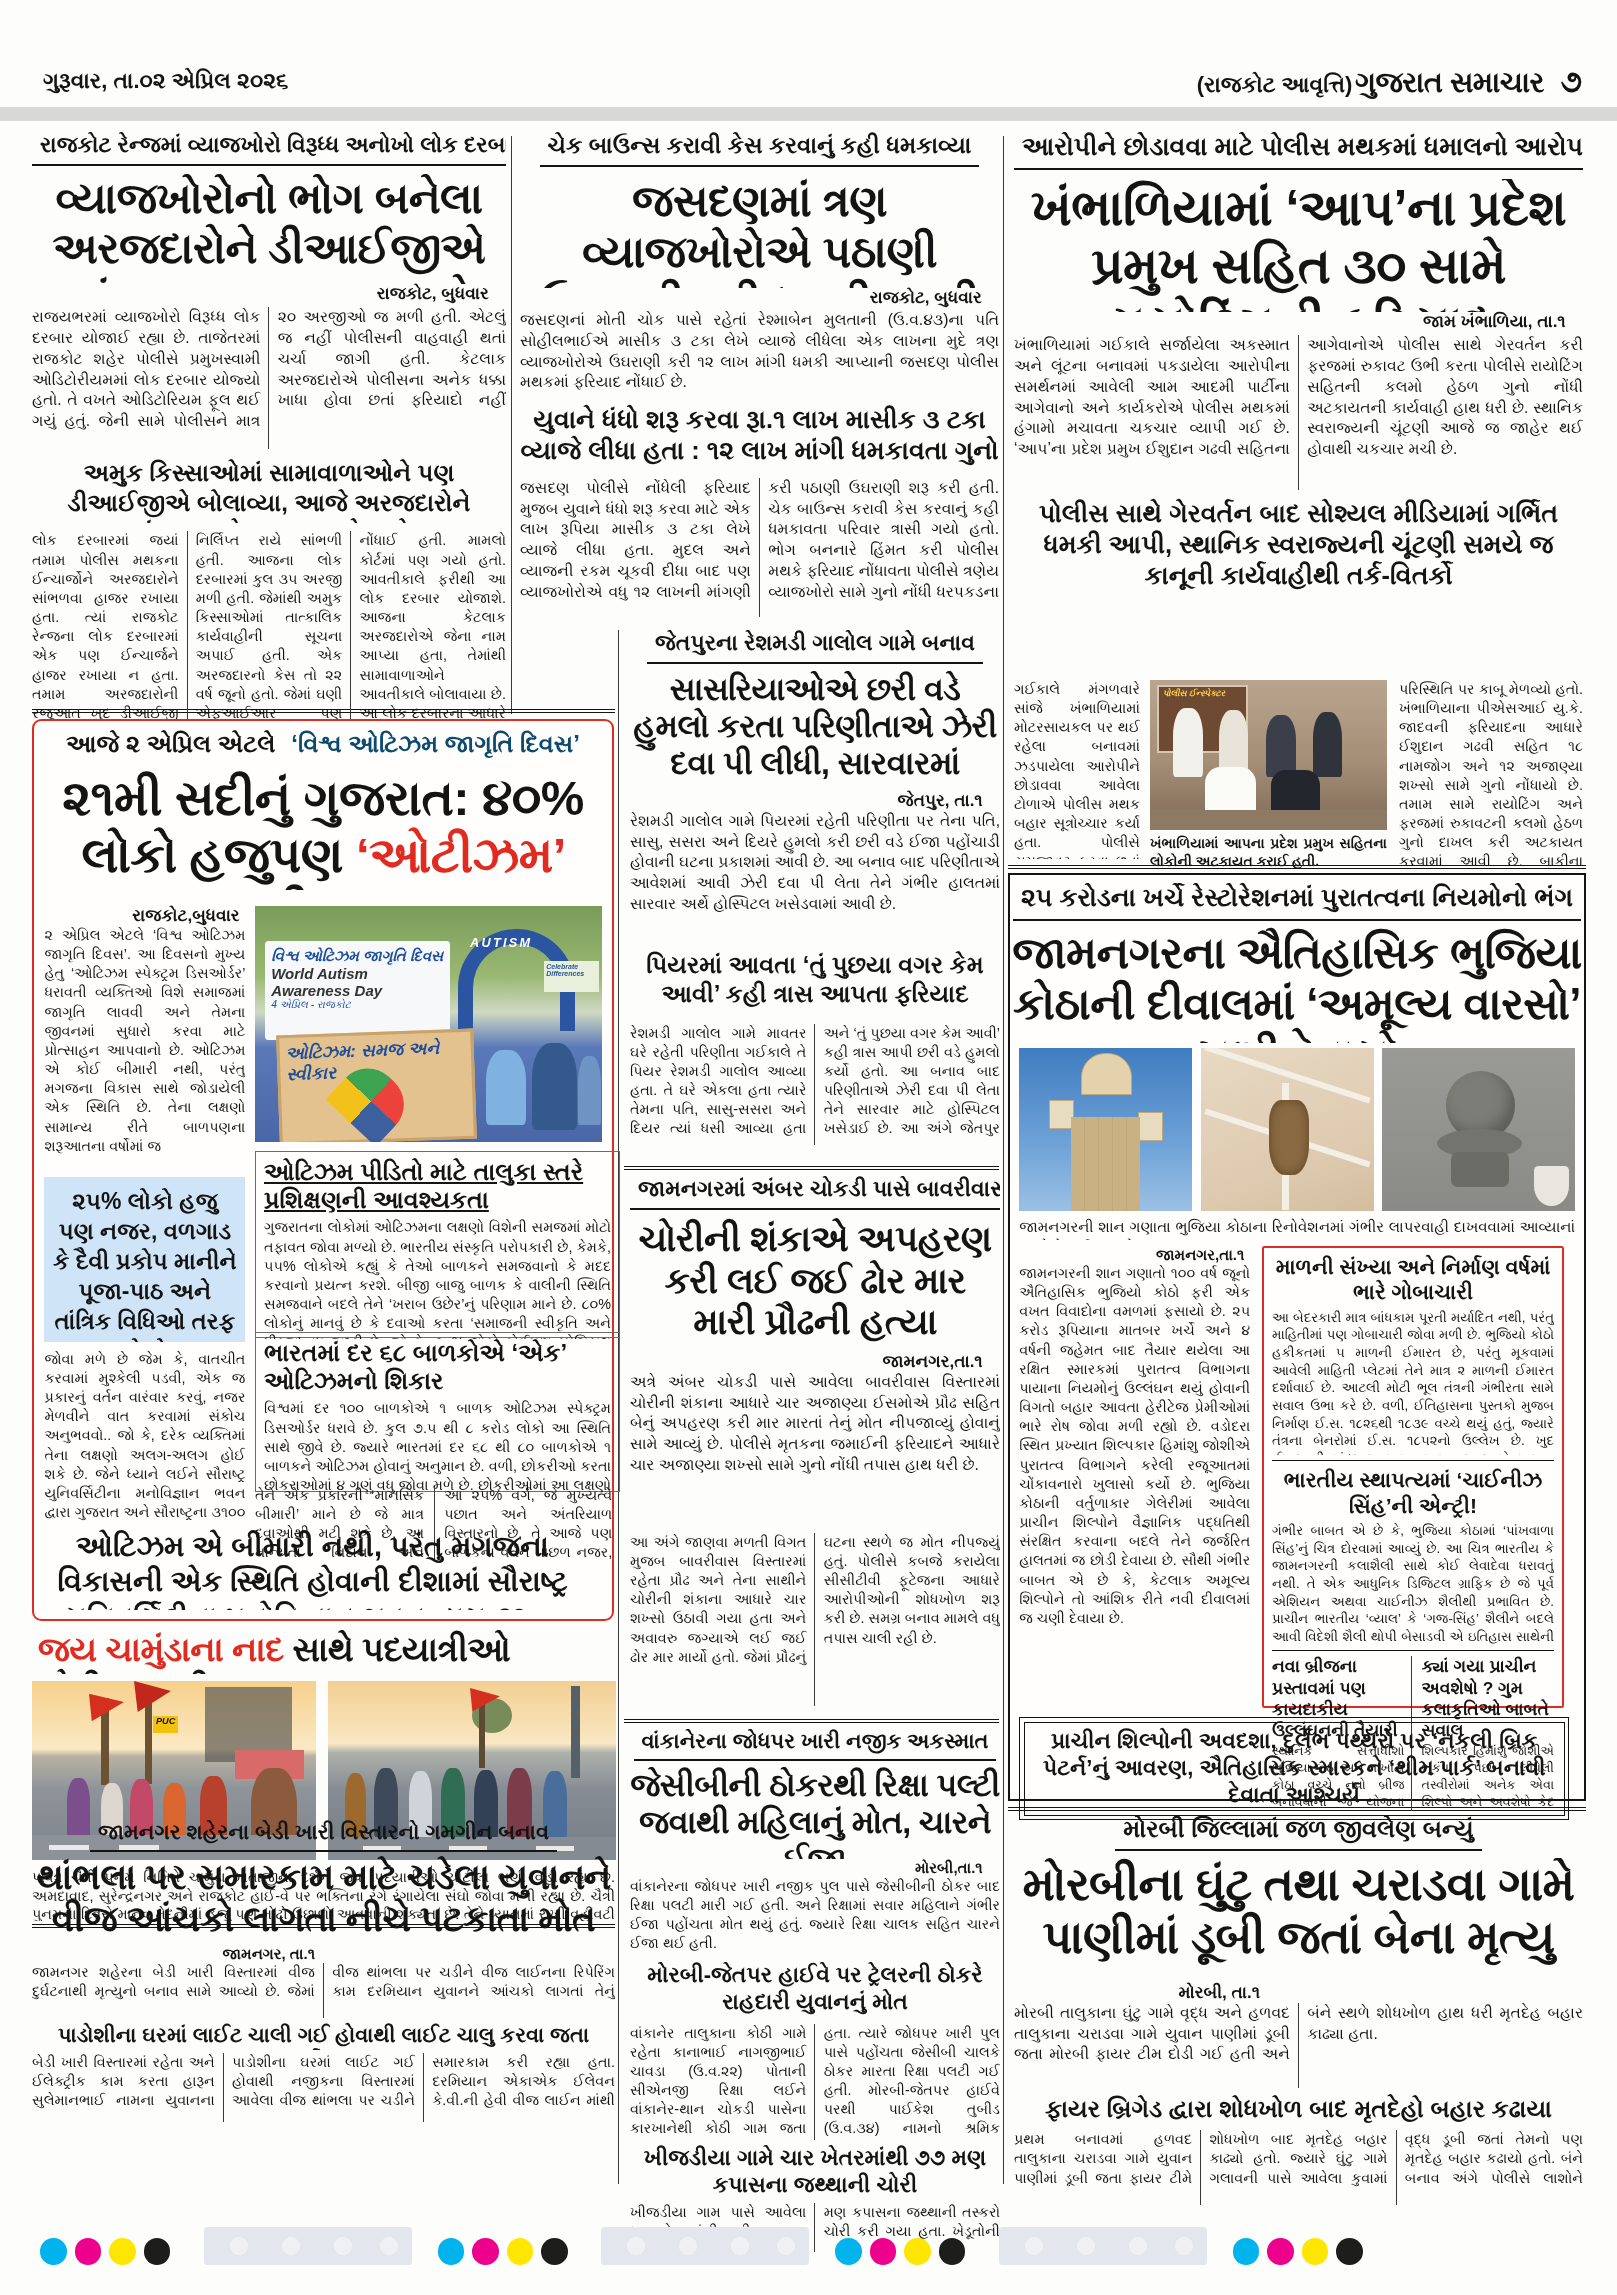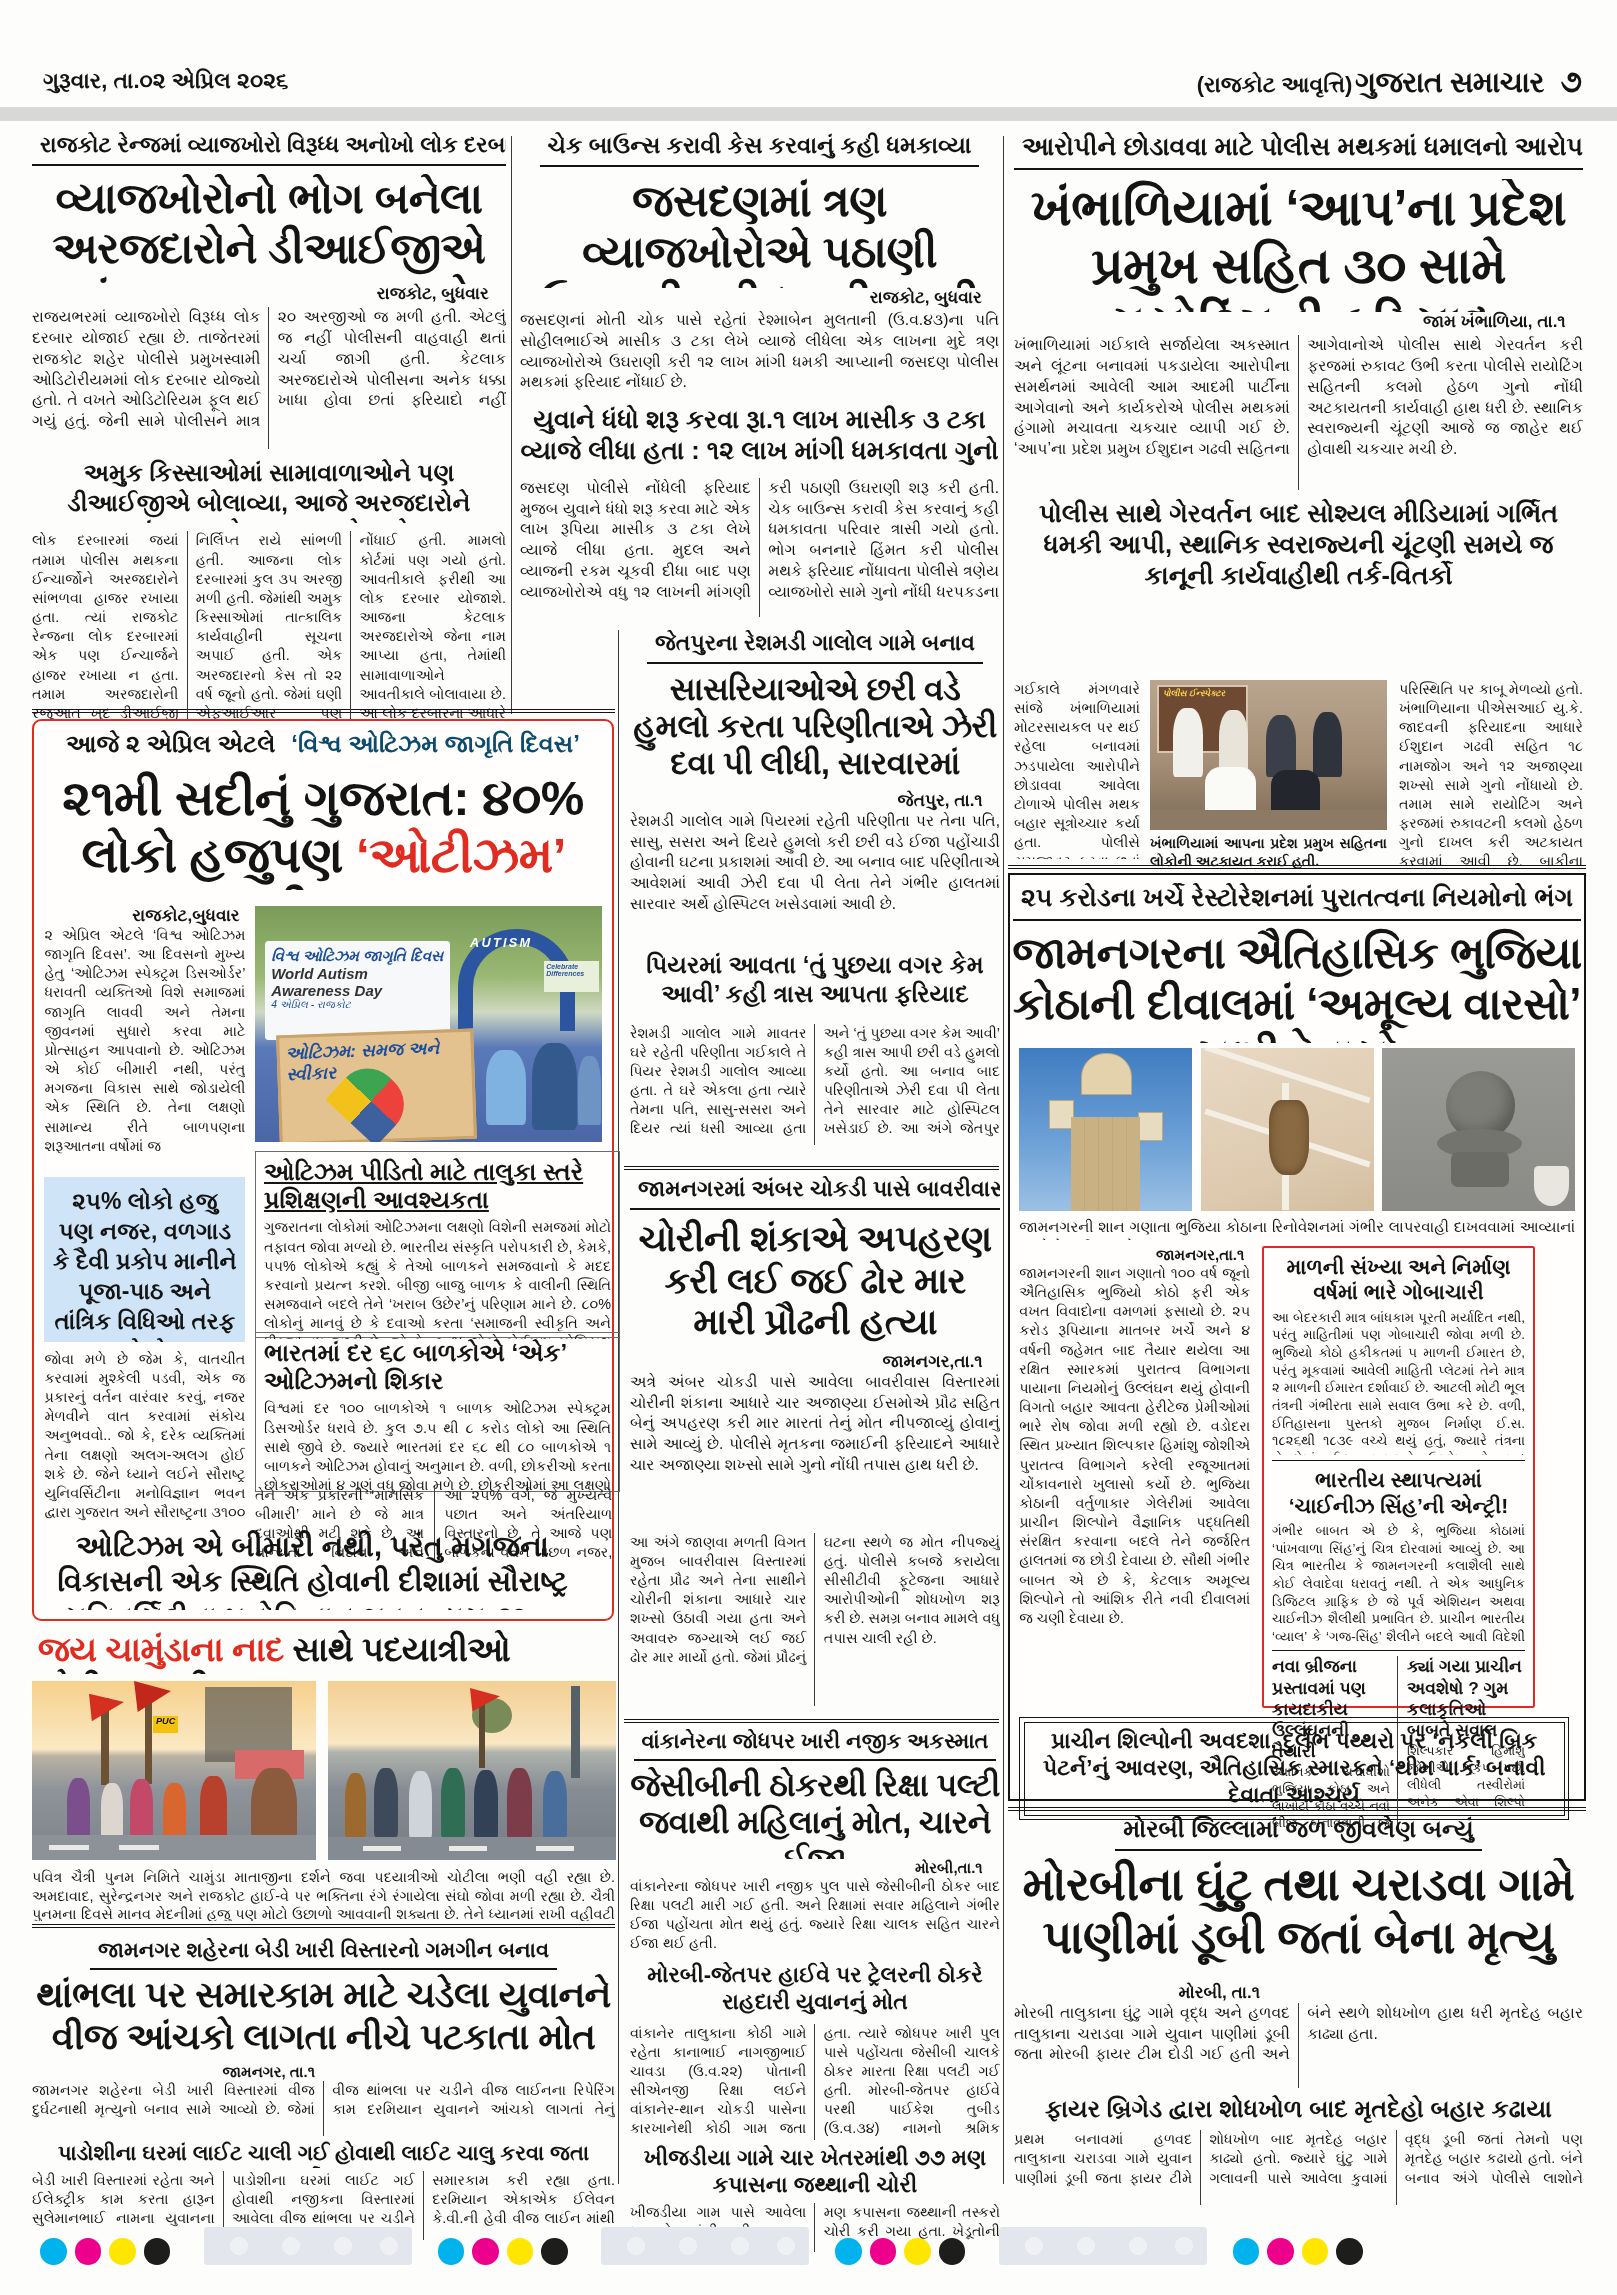--- a/index.html
+++ b/index.html
@@ -215,21 +215,21 @@
       <div class="fig" style="left:215px;top:90px;width:24px;height:68px;background:#4a6e9c;"></div>
       <div class="fig" style="left:17.3px;top:92px;width:21px;height:64px;background:#9c6a2e;"></div>
       <div class="abs" style="left:0;bottom:0;width:100%;height:23px;background:#858b92;"></div>
       <div class="abs" style="left:35px;bottom:9.2px;width:38px;height:4.6px;background:#eceae6;"></div>
       <div class="abs" style="left:121px;bottom:9.2px;width:38px;height:4.6px;background:#eceae6;"></div>
       <div class="abs" style="left:208px;bottom:9.2px;width:38px;height:4.6px;background:#eceae6;"></div>
     </div>
     <div class="caption" style="position:absolute;left:0;top:238px;width:583px;height:53px;font-weight:normal;font-size:14.4px;">પવિત્ર ચૈત્રી પુનમ નિમિતે ચામુંડા માતાજીના દર્શને જવા પદયાત્રીઓ ચોટીલા ભણી વહી રહ્યા છે. અમદાવાદ, સુરેન્દ્રનગર અને રાજકોટ હાઈ-વે પર ભક્તિના રંગે રંગાયેલા સંઘો જોવા મળી રહ્યા છે. ચૈત્રી પુનમના દિવસે માનવ મેદનીમાં હજુ પણ મોટો ઉછાળો આવવાની શક્યતા છે. તેને ધ્યાનમાં રાખી વહીવટી તંત્ર અને મંદિર ટ્રસ્ટ દ્વારા તમામ તૈયારીઓ પૂર્ણ કરી દેવામાં આવી છે. પદયાત્રીઓની સુવિધા માટે હાઈવે પર ઠેર-ઠેર સેવા કેમ્પો ધમધમી રહ્યા છે. (તસવીર : જયેશ શાહ)</div>
   </div>
 
-  <div class="abs" style="left:32px;top:1938px;width:583px;height:254px;">
+  <div class="abs" style="left:32px;top:1820px;width:583px;height:254px;">
     <div class="kicker" style="font-size:21px;"><span class="in">જામનગર શહેરના બેડી ખારી વિસ્તારનો ગમગીન બનાવ</span></div>
     <div class="headline" style="font-size:36px;margin-top:4.6px;height:88px;">થાંભલા પર સમારકામ માટે ચડેલા યુવાનને વીજ આંચકો લાગતા નીચે પટકાતા મોત</div>
     <div class="abs" style="left:0;top:125px;width:583px;">
       <div class="dateline" style="font-size:15px;padding-right:300px;">જામનગર, તા.૧</div>
       <div class="bodytxt cols2 small" style="height:55px;">જામનગર શહેરના બેડી ખારી વિસ્તારમાં વીજ દુર્ઘટનાથી મૃત્યુનો બનાવ સામે આવ્યો છે. જેમાં વીજ થાંભલા પર ચડીને વીજ લાઈનના રિપેરિંગ કામ દરમિયાન યુવાનને આંચકો લાગતાં તેનું કરુણ મૃત્યુ નિપજ્યું હતું.</div>
       <div class="subhead" style="font-size:21px;margin-top:3.5px;height:28px;">પાડોશીના ઘરમાં લાઈટ ચાલી ગઈ હોવાથી લાઈટ ચાલુ કરવા જતા દુર્ઘટના</div>
       <div class="bodytxt cols3 small" style="height:69px;margin-top:3.5px;">બેડી ખારી વિસ્તારમાં રહેતા અને ઈલેક્ટ્રીક કામ કરતા હારૂન સુલેમાનભાઈ નામના યુવાનના પાડોશીના ઘરમાં લાઈટ ગઈ હોવાથી નજીકના વિસ્તારમાં આવેલા વીજ થાંભલા પર ચડીને સમારકામ કરી રહ્યા હતા. દરમિયાન એકાએક ઈલેવન કે.વી.ની હેવી વીજ લાઈન માંથી વીજ આંચકો લાગતાં નીચે પટકાઈ પડ્યા પછી તેનું કરુણ મૃત્યુ નીપજ્યું છે. આ બનાવ અંગે મૃતકના મોટાભાઈએ જાણ કરતા પોલીસે મૃતદેહનો કબજો સંભાળી સમગ્ર બનાવ મામલે વધુ તપાસ હાથ ધરી છે. તેમજ પી.જી.વી.સી.એલ.ની ટીમ પણ આ બાબતે તપાસ કરી રહી છે.</div>
     </div>
   </div>
 
@@ -255,21 +255,21 @@
       <div class="abs" style="left:55px;top:81px;width:85px;height:29px;background:#74746e;border-radius:50%;"></div>
       <div class="abs" style="left:69px;top:104px;width:58px;height:35px;background:#6c6c66;border-radius:7px;"></div>
       <div class="abs" style="right:5.8px;bottom:4.6px;width:35px;height:40px;background:#e8e6df;border-radius:4.6px 4.6px 50% 50%;"></div>
     </div>
     <div class="caption" style="position:absolute;left:9.2px;top:342px;width:556px;height:23px;font-weight:normal;">જામનગરની શાન ગણાતા ભુજિયા કોઠાના રિનોવેશનમાં ગંભીર લાપરવાહી દાખવવામાં આવ્યાનાં આક્ષેપો થઈ રહ્યા છે.</div>
 
     <div class="abs" style="left:9.2px;top:371px;width:231px;height:462px;">
       <div class="dateline" style="font-size:15px;padding-right:5.8px;">જામનગર,તા.૧</div>
       <div class="bodytxt small" style="height:439px;">જામનગરની શાન ગણાતો ૧૦૦ વર્ષ જૂનો ઐતિહાસિક ભુજિયો કોઠો ફરી એક વખત વિવાદોના વમળમાં ફસાયો છે. ૨૫ કરોડ રૂપિયાના માતબર ખર્ચે અને ૪ વર્ષની જહેમત બાદ તૈયાર થયેલા આ રક્ષિત સ્મારકમાં પુરાતત્વ વિભાગના પાયાના નિયમોનું ઉલ્લંઘન થયું હોવાની વિગતો બહાર આવતા હેરીટેજ પ્રેમીઓમાં ભારે રોષ જોવા મળી રહ્યો છે. વડોદરા સ્થિત પ્રખ્યાત શિલ્પકાર હિમાંશુ જોશીએ પુરાતત્વ વિભાગને કરેલી રજૂઆતમાં ચોંકાવનારો ખુલાસો કર્યો છે. ભુજિયા કોઠાની વર્તુળાકાર ગેલેરીમાં આવેલા પ્રાચીન શિલ્પોને વૈજ્ઞાનિક પદ્ધતિથી સંરક્ષિત કરવાના બદલે તેને જર્જરિત હાલતમાં જ છોડી દેવાયા છે. સૌથી ગંભીર બાબત એ છે કે, કેટલાક અમૂલ્ય શિલ્પોને તો આંશિક રીતે નવી દીવાલમાં જ ચણી દેવાયા છે.</div>
     </div>
-    <div class="abs redbox" style="left:252px;top:371px;width:273px;height:462px;border-radius:2.3px;padding:5.8px 8px;box-sizing:border-box;">
+    <div class="abs redbox" style="left:252px;top:371px;width:302px;height:462px;border-radius:2.3px;padding:5.8px 8px;box-sizing:border-box;">
       <div class="subhead" style="font-size:21px;">માળની સંખ્યા અને નિર્માણ વર્ષમાં ભારે ગોબાચારી</div>
       <div class="bodytxt" style="font-size:13.3px;height:146px;margin-top:3.5px;">આ બેદરકારી માત્ર બાંધકામ પૂરતી મર્યાદિત નથી, પરંતુ માહિતીમાં પણ ગોબાચારી જોવા મળી છે. ભુજિયો કોઠો હકીકતમાં ૫ માળની ઈમારત છે, પરંતુ મૂકવામાં આવેલી માહિતી પ્લેટમાં તેને માત્ર ૨ માળની ઈમારત દર્શાવાઈ છે. આટલી મોટી ભૂલ તંત્રની ગંભીરતા સામે સવાલ ઉભા કરે છે. વળી, ઈતિહાસના પુસ્તકો મુજબ નિર્માણ ઈ.સ. ૧૮૨૬થી ૧૮૩૯ વચ્ચે થયું હતું, જ્યારે તંત્રના બેનરોમાં ઈ.સ. ૧૮૫૨નો ઉલ્લેખ છે. ખુદ ઈમારતની અંદર જ અલગ-અલગ જગ્યાએ અલગ-અલગ વર્ષો દર્શાવવામાં આવ્યા છે.</div>
       <div style="border-top:1.7px solid #141414;margin:5.8px 0;"></div>
       <div class="subhead" style="font-size:21px;">ભારતીય સ્થાપત્યમાં ‘ચાઈનીઝ સિંહ’ની એન્ટ્રી!</div>
       <div class="bodytxt" style="font-size:13.3px;height:122px;margin-top:3.5px;">ગંભીર બાબત એ છે કે, ભુજિયા કોઠામાં ‘પાંખવાળા સિંહ’નું ચિત્ર દોરવામાં આવ્યું છે. આ ચિત્ર ભારતીય કે જામનગરની કલાશૈલી સાથે કોઈ લેવાદેવા ધરાવતું નથી. તે એક આધુનિક ડિજિટલ ગ્રાફિક છે જે પૂર્વ એશિયન અથવા ચાઈનીઝ શૈલીથી પ્રભાવિત છે. પ્રાચીન ભારતીય ‘વ્યાલ’ કે ‘ગજ-સિંહ’ શૈલીને બદલે આવી વિદેશી શૈલી થોપી બેસાડવી એ ઇતિહાસ સાથેની છેડછાડ છે.</div>
       <div style="border-top:1.7px solid #141414;margin:5.8px 0;"></div>
       <div style="display:flex;gap:9.2px;">
         <div style="width:50%;border-right:1.2px solid #3a3a3a;padding-right:7px;">
           <div class="subhead" style="font-size:17.3px;text-align:left;">નવા બ્રીજના પ્રસ્તાવમાં પણ કાયદાકીય ઉલ્લંઘનની તૈયારી</div>
           <div class="bodytxt" style="font-size:12.7px;height:68px;margin-top:2.3px;">સ્થાનિક સત્તાધીશો ભુજિયા કોઠા અને લાખોટા કોઠા વચ્ચે નવો બ્રીજ બનાવવાની જે યોજના ધરાવે છે તે પુરાતત્વીય નિયમો મુજબ જોખમી છે. રક્ષિત સ્મારકની ૧૦૦ મીટરની ત્રિજ્યામાં બાંધકામ પ્રતિબંધિત છે.</div>

